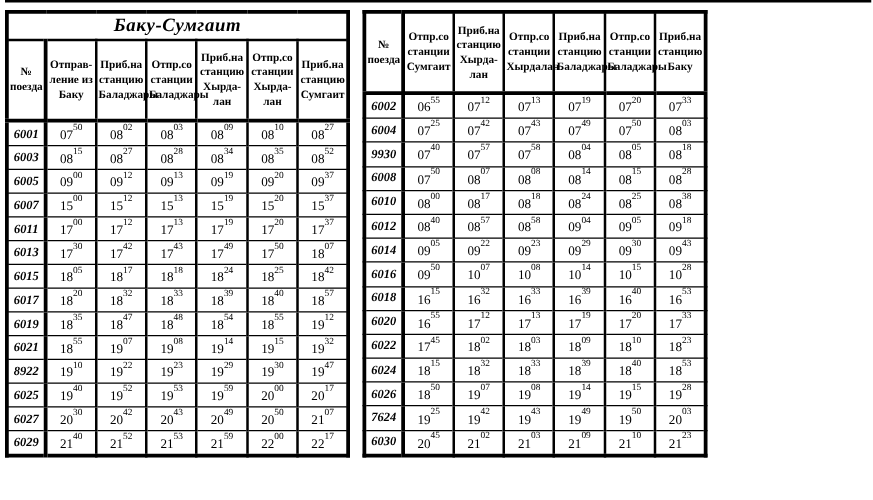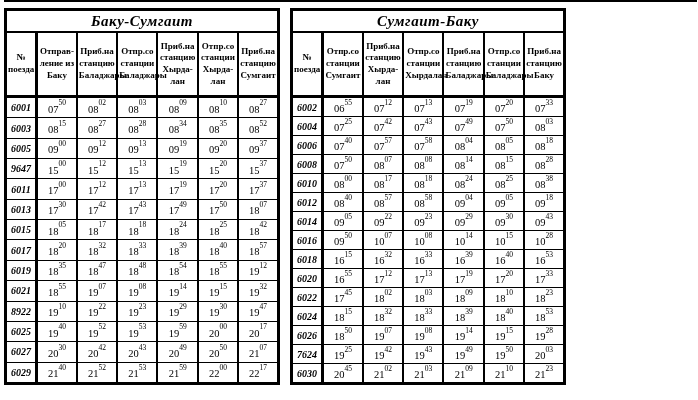--- a/index.html
+++ b/index.html
@@ -98,21 +98,21 @@
           <tr>
             <td class="train">6005</td>
             <td class="time"><span class="hh">09</span><sup class="mm">00</sup></td>
             <td class="time"><span class="hh">09</span><sup class="mm">12</sup></td>
             <td class="time"><span class="hh">09</span><sup class="mm">13</sup></td>
             <td class="time"><span class="hh">09</span><sup class="mm">19</sup></td>
             <td class="time"><span class="hh">09</span><sup class="mm">20</sup></td>
             <td class="time"><span class="hh">09</span><sup class="mm">37</sup></td>
           </tr>
           <tr>
-            <td class="train">9647</td>
+            <td class="train">6007</td>
             <td class="time"><span class="hh">15</span><sup class="mm">00</sup></td>
             <td class="time"><span class="hh">15</span><sup class="mm">12</sup></td>
             <td class="time"><span class="hh">15</span><sup class="mm">13</sup></td>
             <td class="time"><span class="hh">15</span><sup class="mm">19</sup></td>
             <td class="time"><span class="hh">15</span><sup class="mm">20</sup></td>
             <td class="time"><span class="hh">15</span><sup class="mm">37</sup></td>
           </tr>
           <tr>
             <td class="train">6011</td>
             <td class="time"><span class="hh">17</span><sup class="mm">00</sup></td>
@@ -211,23 +211,20 @@
         <col style="width:31px">
         <col>
           <col>
           <col>
           <col>
           <col>
           <col>
       </colgroup>
       <thead>
         <tr>
-          <th colspan="7" class="title-cell">Сумгаит-Баку</th>
-        </tr>
-        <tr>
             <th class="colhead">№
 поезда</th>
             <th class="colhead">Отпр.со
 станции
 Сумгаит</th>
             <th class="colhead">Приб.на
 станцию
 Хырда-
 лан</th>
             <th class="colhead">Отпр.со
@@ -257,21 +254,21 @@
           <tr>
             <td class="train">6004</td>
             <td class="time"><span class="hh">07</span><sup class="mm">25</sup></td>
             <td class="time"><span class="hh">07</span><sup class="mm">42</sup></td>
             <td class="time"><span class="hh">07</span><sup class="mm">43</sup></td>
             <td class="time"><span class="hh">07</span><sup class="mm">49</sup></td>
             <td class="time"><span class="hh">07</span><sup class="mm">50</sup></td>
             <td class="time"><span class="hh">08</span><sup class="mm">03</sup></td>
           </tr>
           <tr>
-            <td class="train">6006</td>
+            <td class="train">9930</td>
             <td class="time"><span class="hh">07</span><sup class="mm">40</sup></td>
             <td class="time"><span class="hh">07</span><sup class="mm">57</sup></td>
             <td class="time"><span class="hh">07</span><sup class="mm">58</sup></td>
             <td class="time"><span class="hh">08</span><sup class="mm">04</sup></td>
             <td class="time"><span class="hh">08</span><sup class="mm">05</sup></td>
             <td class="time"><span class="hh">08</span><sup class="mm">18</sup></td>
           </tr>
           <tr>
             <td class="train">6008</td>
             <td class="time"><span class="hh">07</span><sup class="mm">50</sup></td>

